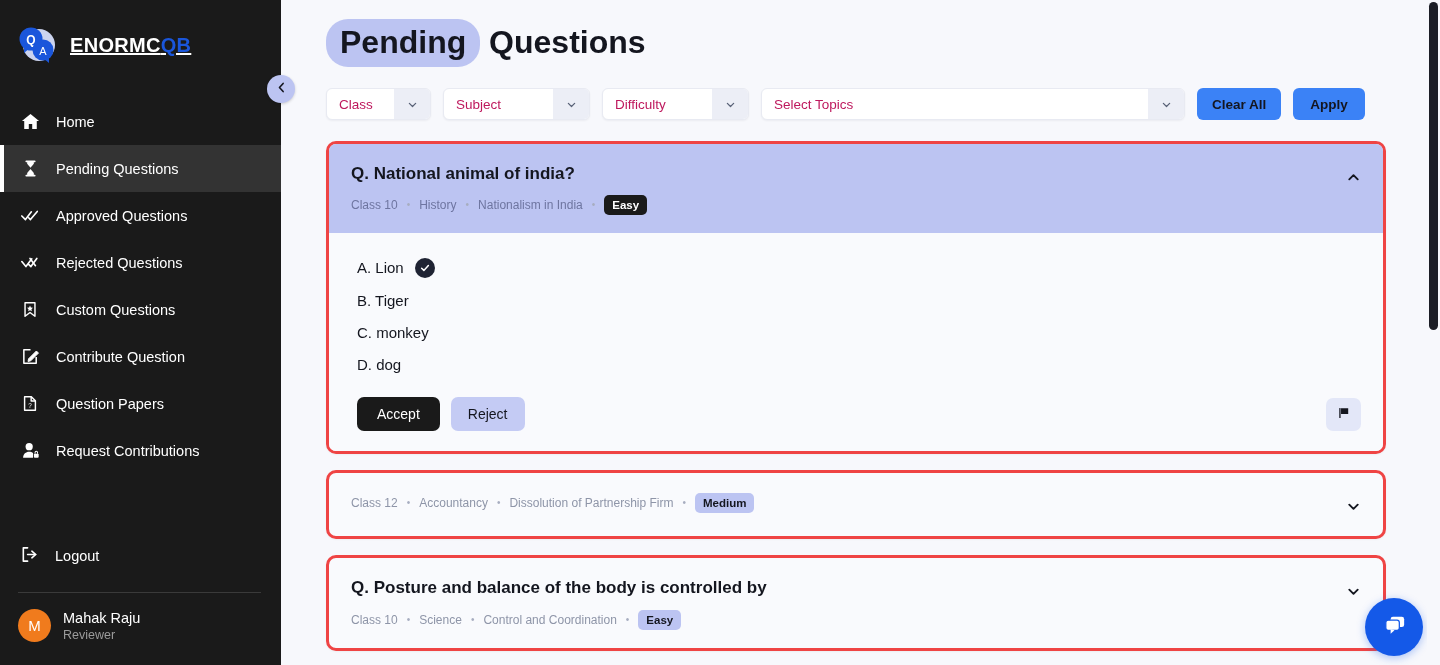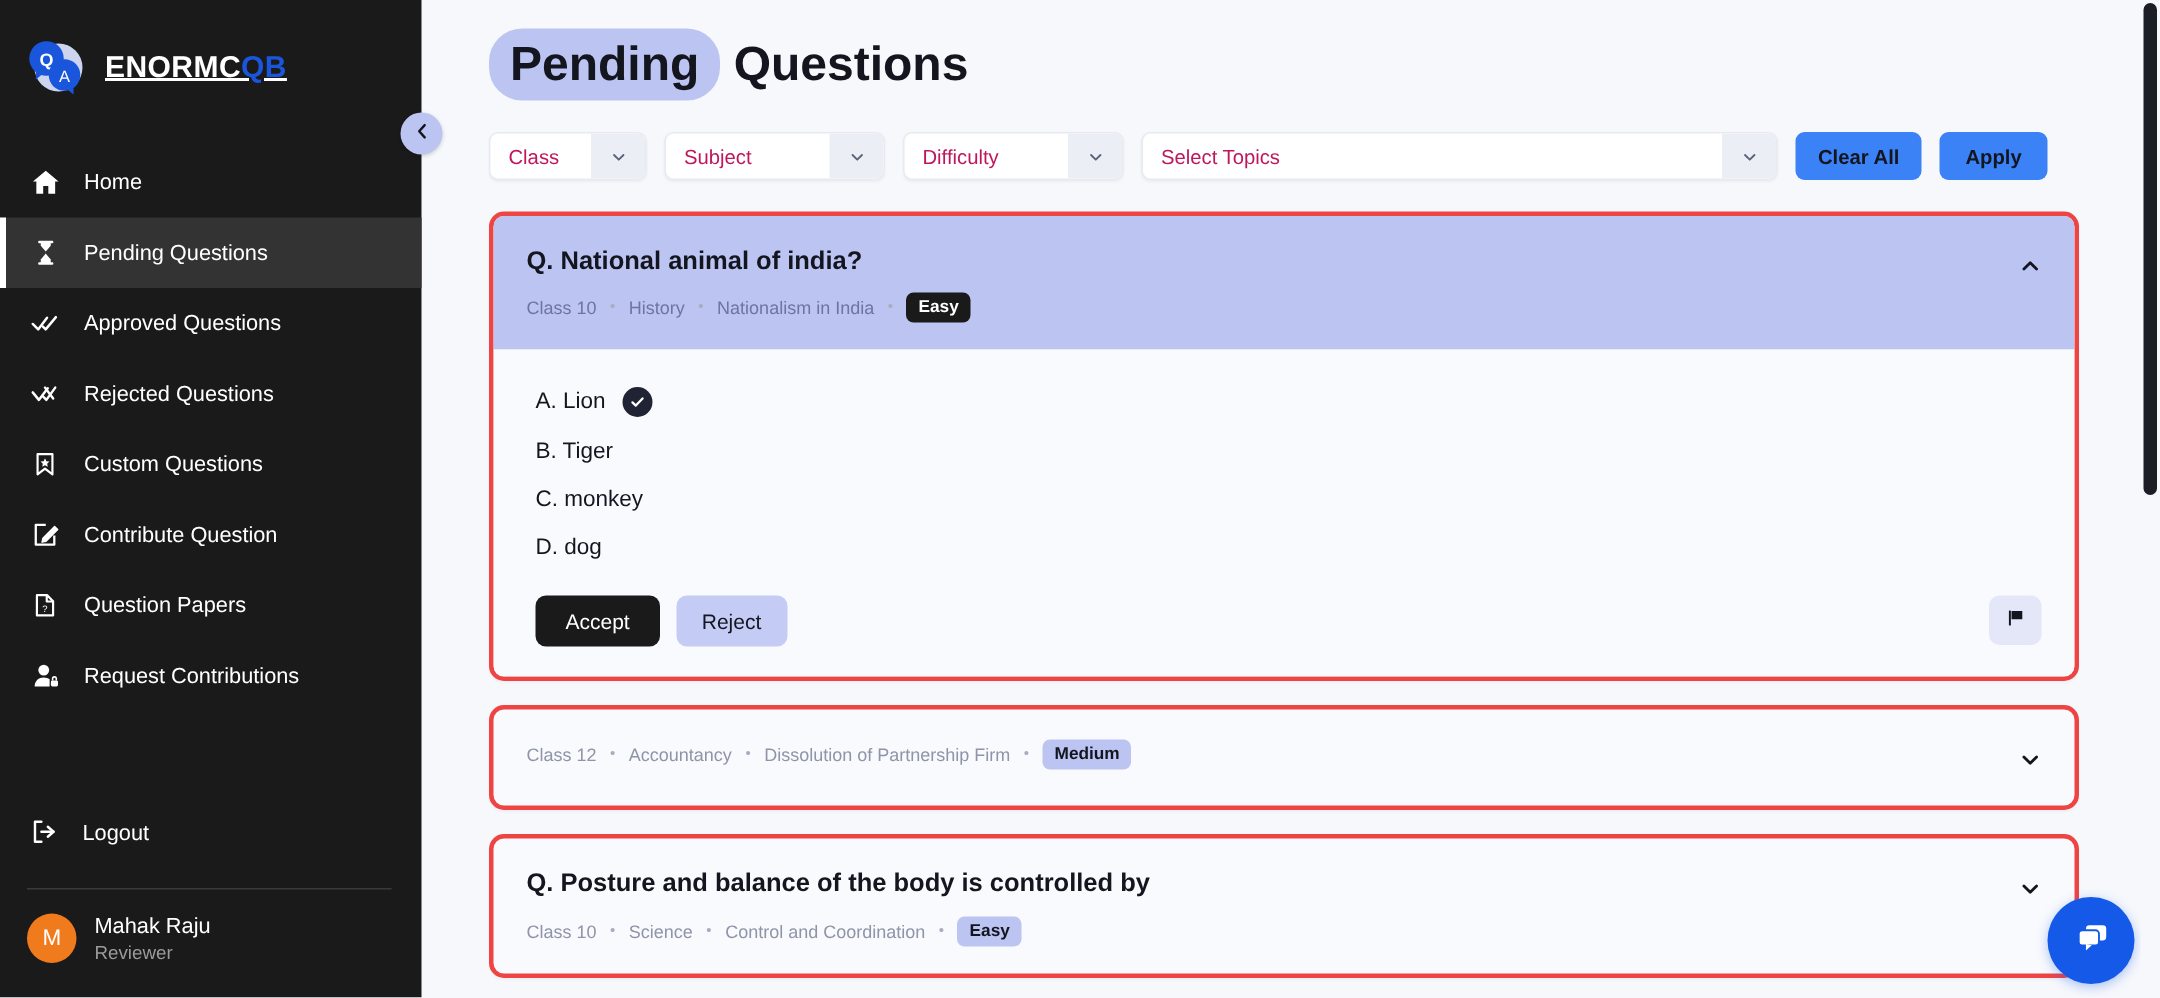--- a/index.html
+++ b/index.html
@@ -184,21 +184,21 @@
     display: flex; align-items: center; gap: 11px;
     font-size: 15px; color: #14161f;
     padding: 7px 0; line-height: 1.2;
   }
   .opt-check {
     width: 20px; height: 20px; border-radius: 50%;
     background: #1f2333; display: flex;
     align-items: center; justify-content: center; flex-shrink: 0;
   }
   .qactions {
-    display: flex; align-items: flex-start; margin-top: 16px;
+    display: flex; align-items: flex-end; margin-top: 16px;
   }
   .btn-accept {
     height: 34px; padding: 0 20px; border: none; border-radius: 7px;
     background: #1a1a1a; color: #ffffff;
     font-family: "Liberation Sans", sans-serif;
     font-size: 14px; font-weight: 500; cursor: pointer;
   }
   .btn-reject {
     height: 34px; padding: 0 17px; border: none; border-radius: 7px;
     background: #c4cbf4; color: #14161f;

